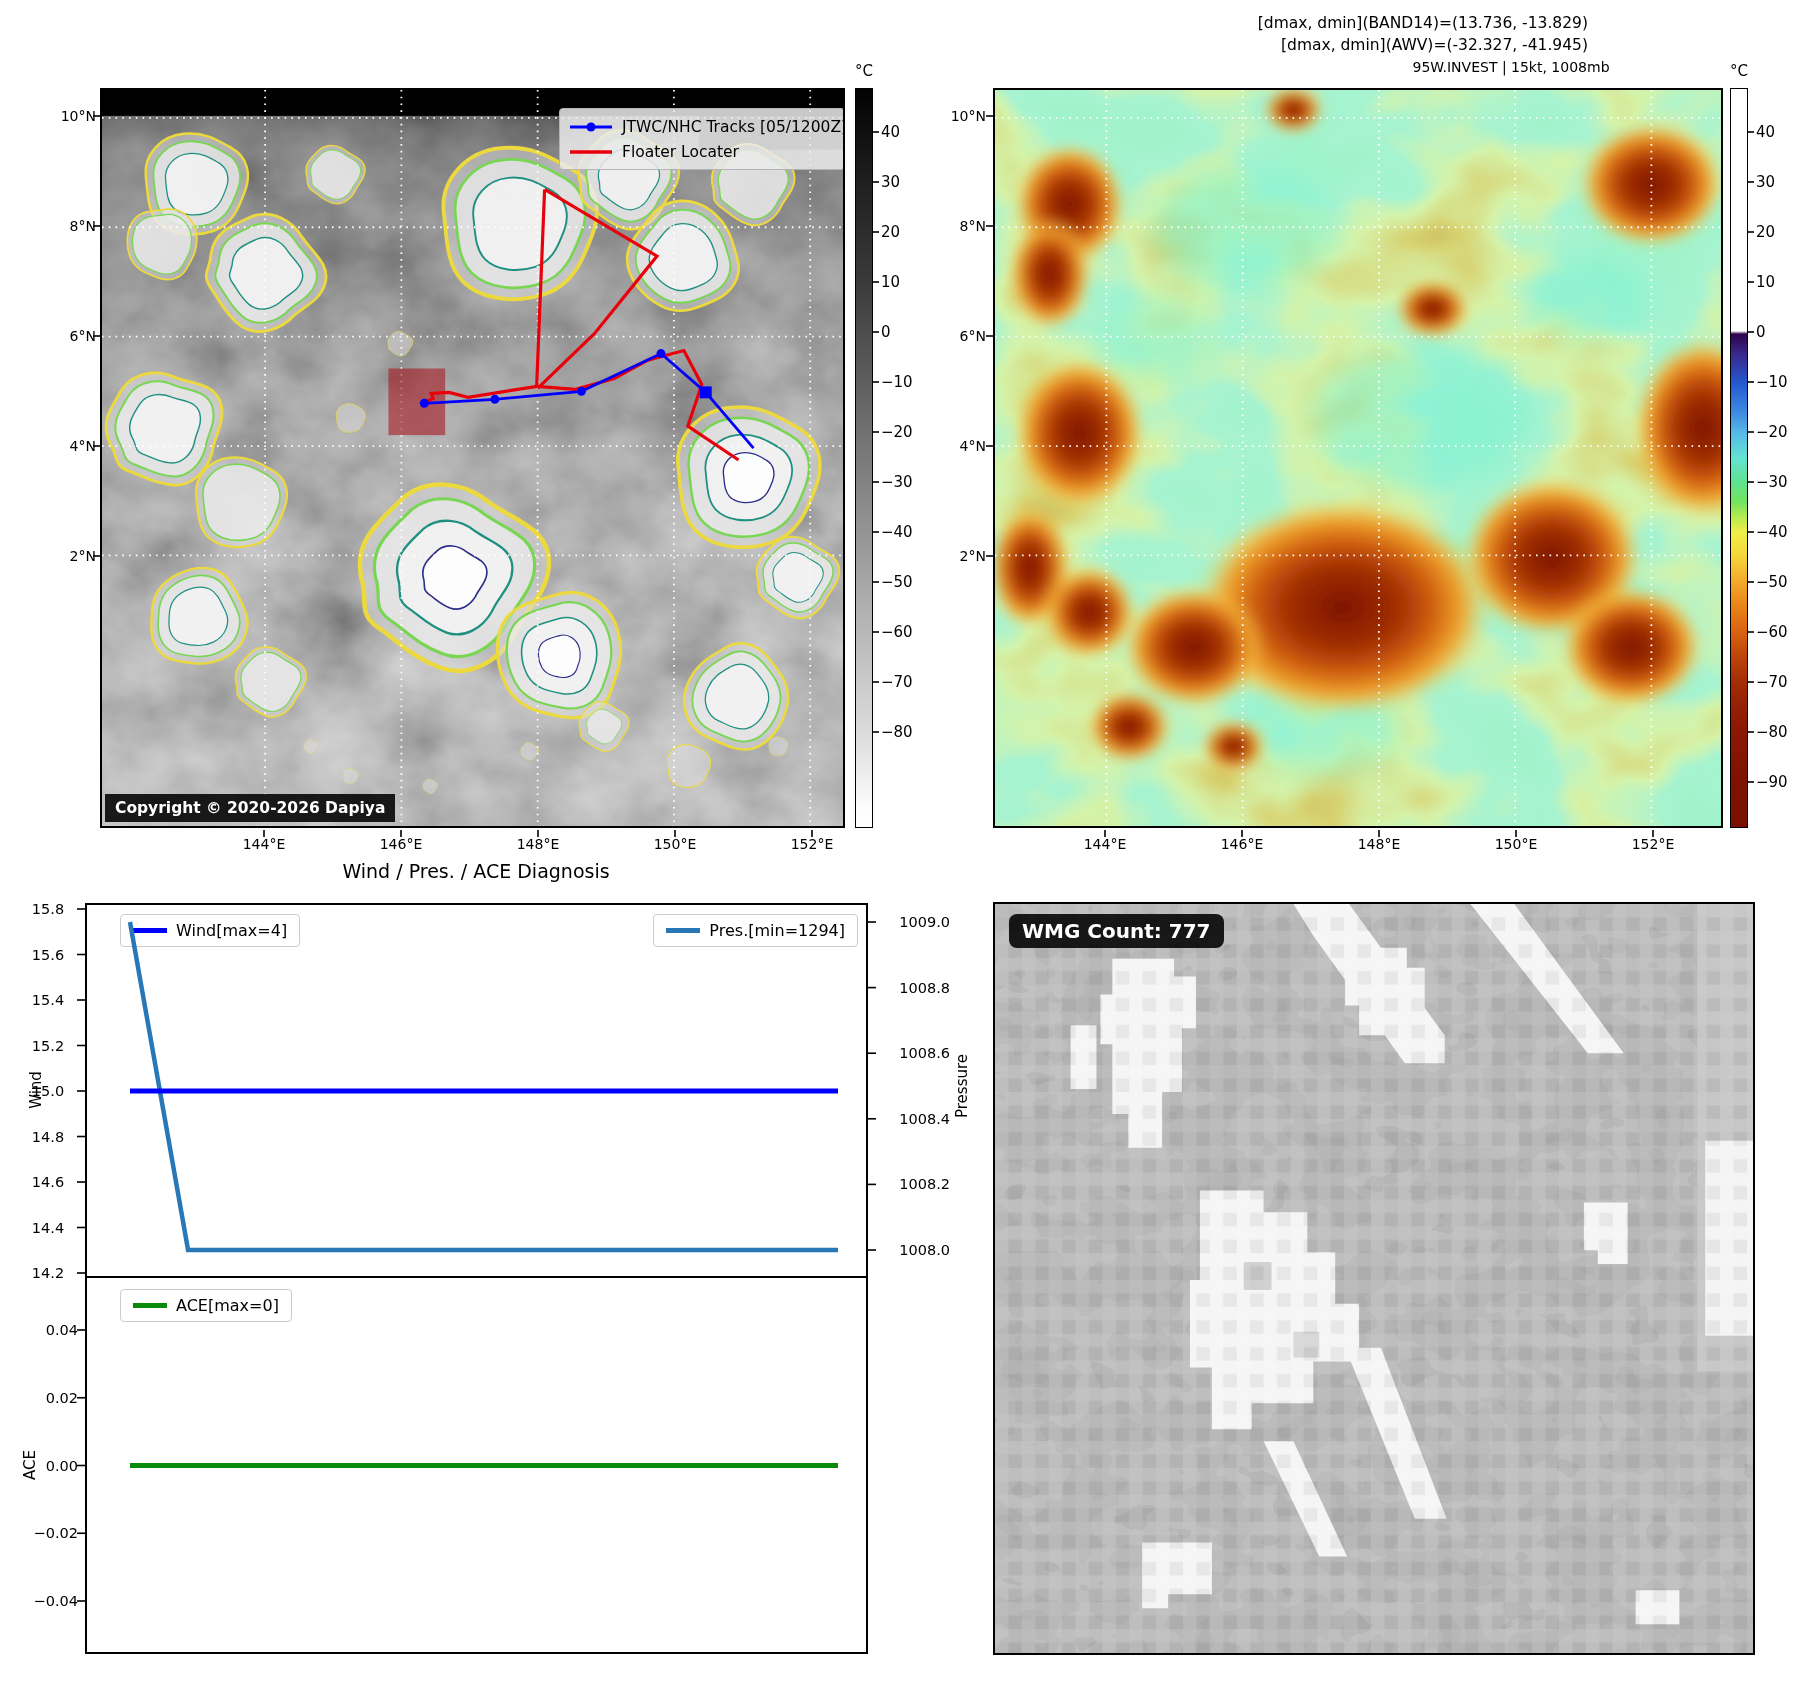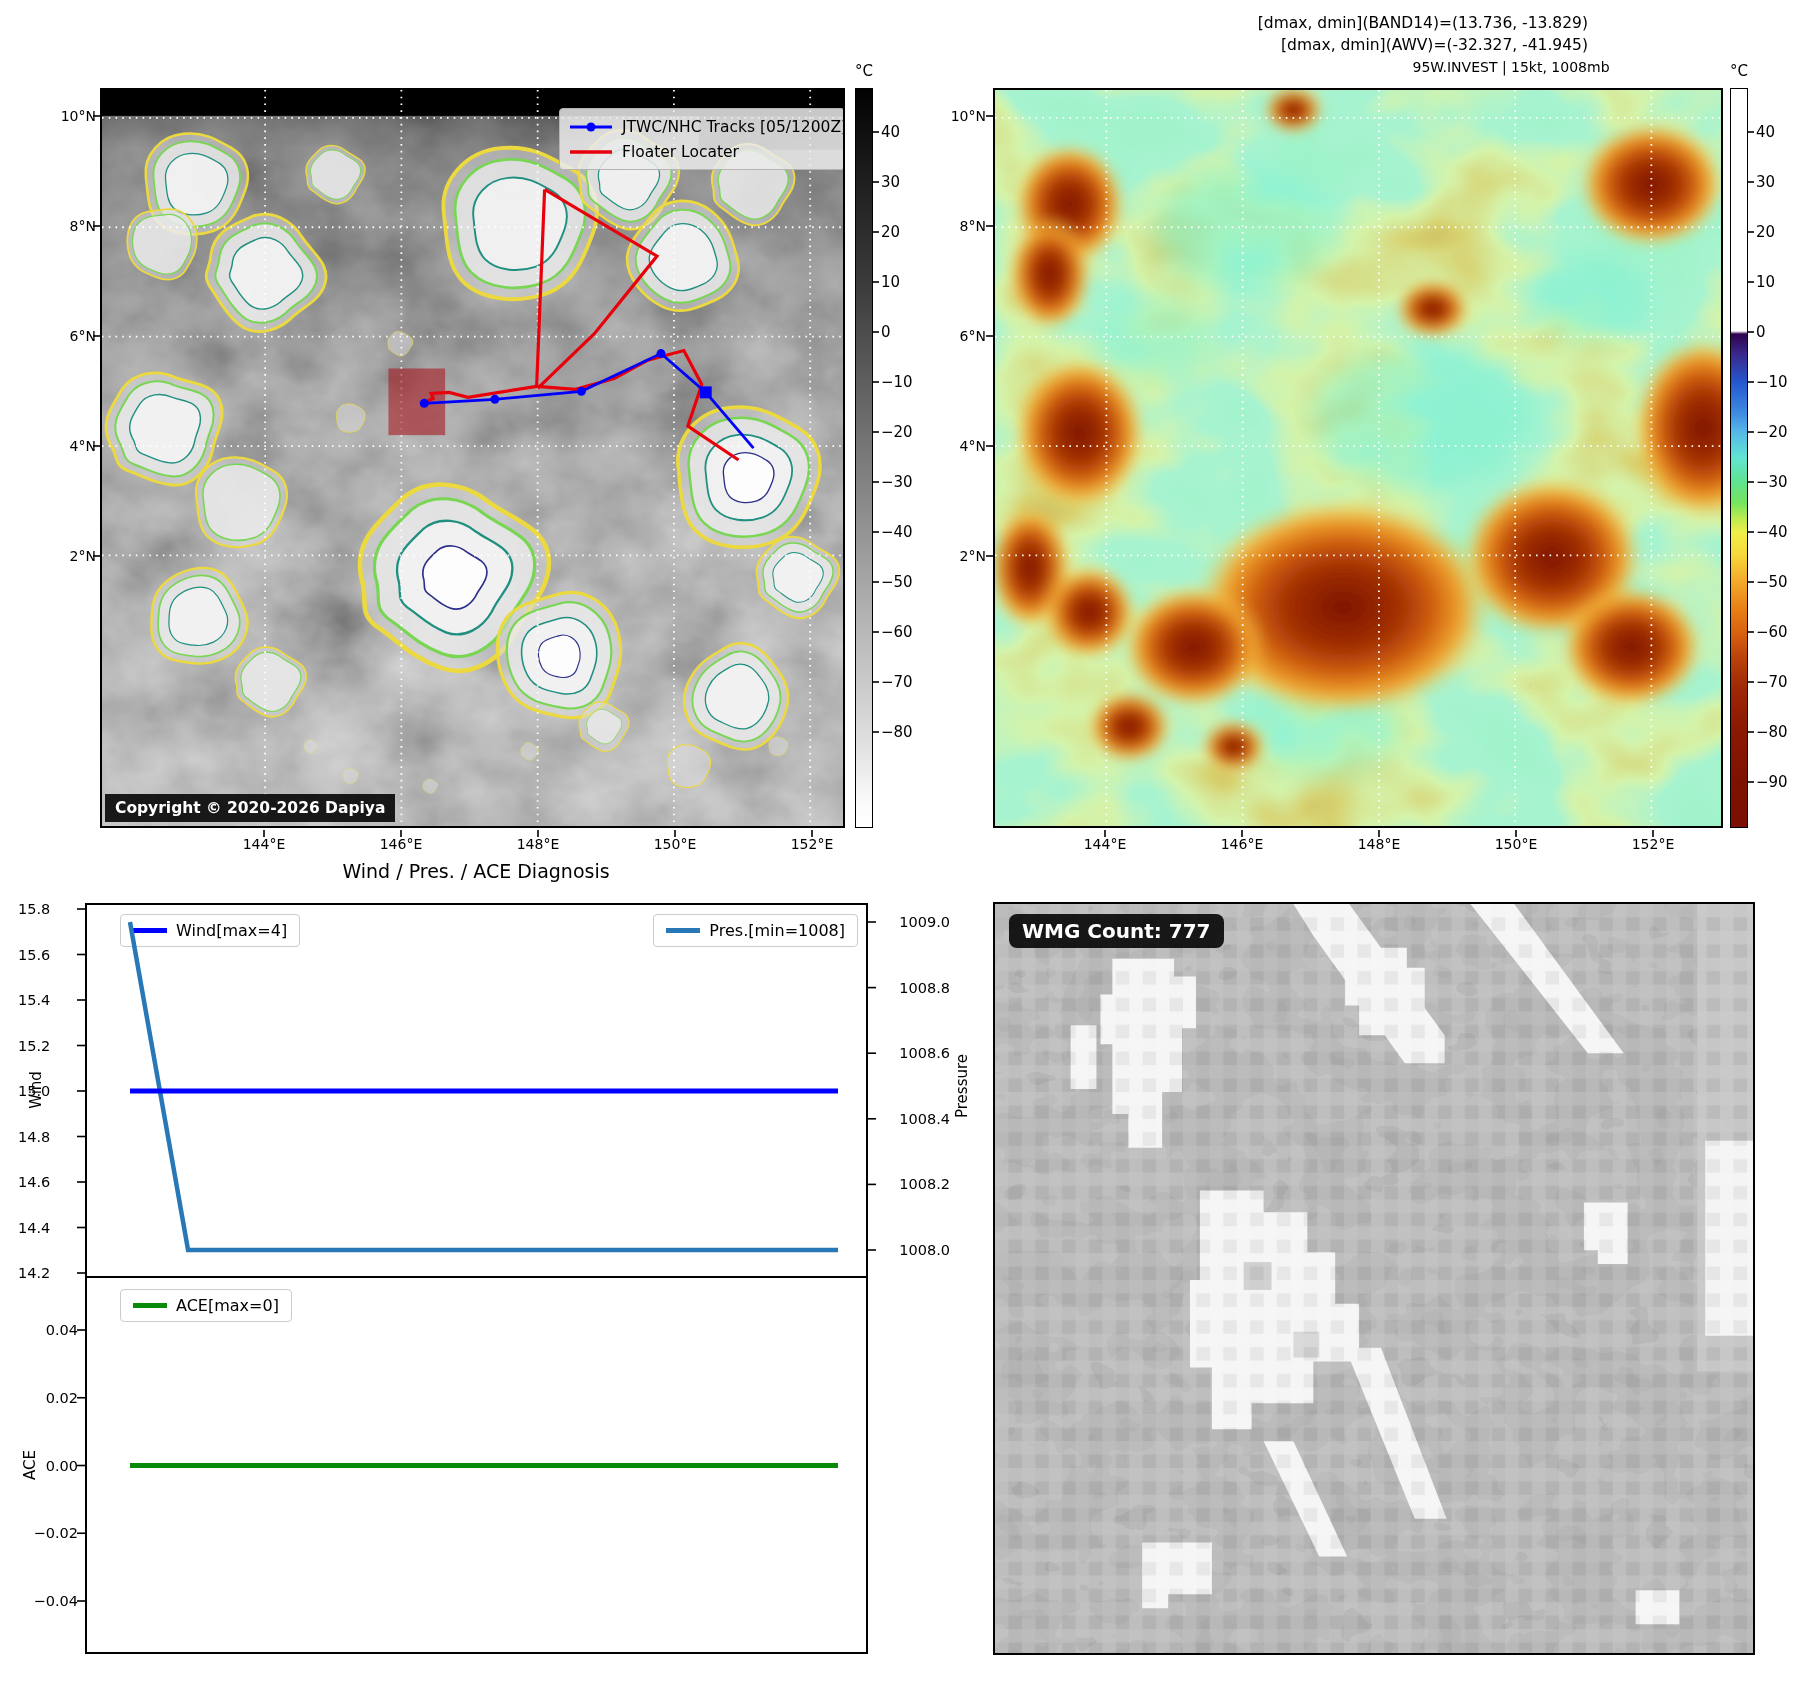--- a/index.html
+++ b/index.html
@@ -70,21 +70,21 @@
   .badge { background:rgba(0,0,0,0.88); color:#fff; font-weight:bold; border-radius:0; }
   #copyright-badge { left:3px; bottom:4px; font-size:15.5px; padding:5px 10px; position:absolute; }
   #wmg-badge { left:14px; top:10px; font-size:20px; padding:5px 13px; position:absolute; border-radius:8px; }
 
   
   #chart-title { left:196px; top:860px; width:560px; text-align:center; font-size:19px; }
   .plot-frame { border:2px solid #000; background:#fff; }
   #wind-frame { left:85px; top:903px; width:783px; height:375px; }
   #ace-frame  { left:85px; top:1276px; width:783px; height:378px; }
 
-  #wind-yticks { left:18px; top:899px; height:384px; width:60px; text-align:left; }
+  #wind-yticks { left:18px; top:899px; height:384px; width:60px; text-align:center; }
   #wind-yticks span { font-size:14.5px; }
   #pres-yticks { left:884px; top:912px; height:348px; width:66px; text-align:right; }
   #pres-yticks span { font-size:14.5px; }
   #ace-yticks  { left:24px; top:1320px; height:291px; width:54px; text-align:right; }
   #ace-yticks span { font-size:14.5px; }
 
   .ylab { font-size:15px; white-space:nowrap; transform:translate(-50%,-50%) rotate(-90deg); }
   #ylab-wind { left:36px; top:1090px; }
   #ylab-pres { left:962px; top:1086px; }
   #ylab-ace  { left:30px; top:1465px; }
@@ -504,21 +504,21 @@
   <div id="ylab-wind" class="abs ylab">Wind</div>
   <div id="ylab-pres" class="abs ylab">Pressure</div>
   <div id="ylab-ace" class="abs ylab">ACE</div>
 
   <div id="wind-legend" class="chart-legend">
     <span class="sw" style="background:#0000ff"></span>
     <span>Wind[max=4]</span>
   </div>
   <div id="pres-legend" class="chart-legend">
     <span class="sw" style="background:#2878b8"></span>
-    <span>Pres.[min=1008]</span>
+    <span>Pres.[min=1294]</span>
   </div>
   <div id="ace-legend" class="chart-legend">
     <span class="sw" style="background:#0a8a0a"></span>
     <span>ACE[max=0]</span>
   </div>
 
   <div id="wmg" class="abs map-panel">
     <svg viewBox="0 0 762 753" preserveAspectRatio="none">
       <rect width="762" height="753" fill="#878787"></rect>
       <rect width="762" height="753" filter="url(#texW)" opacity="0.9"></rect>

